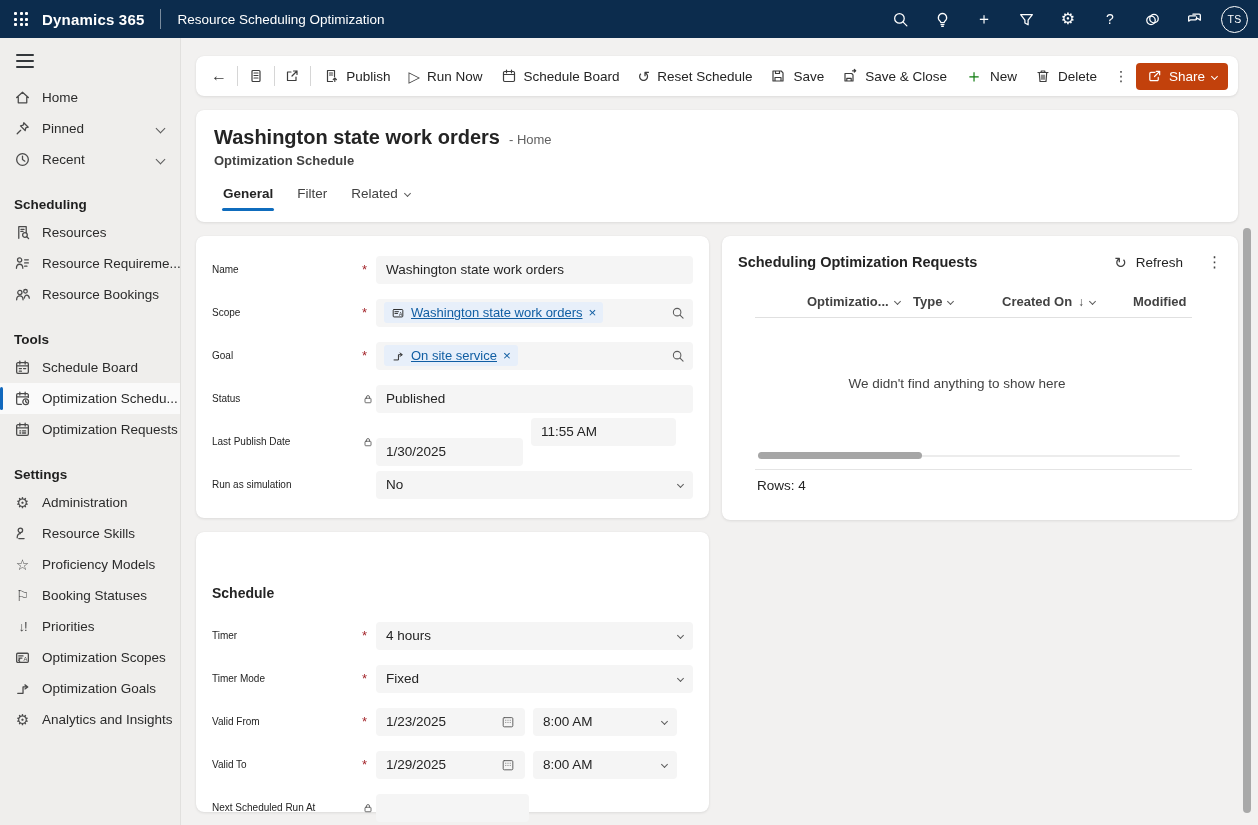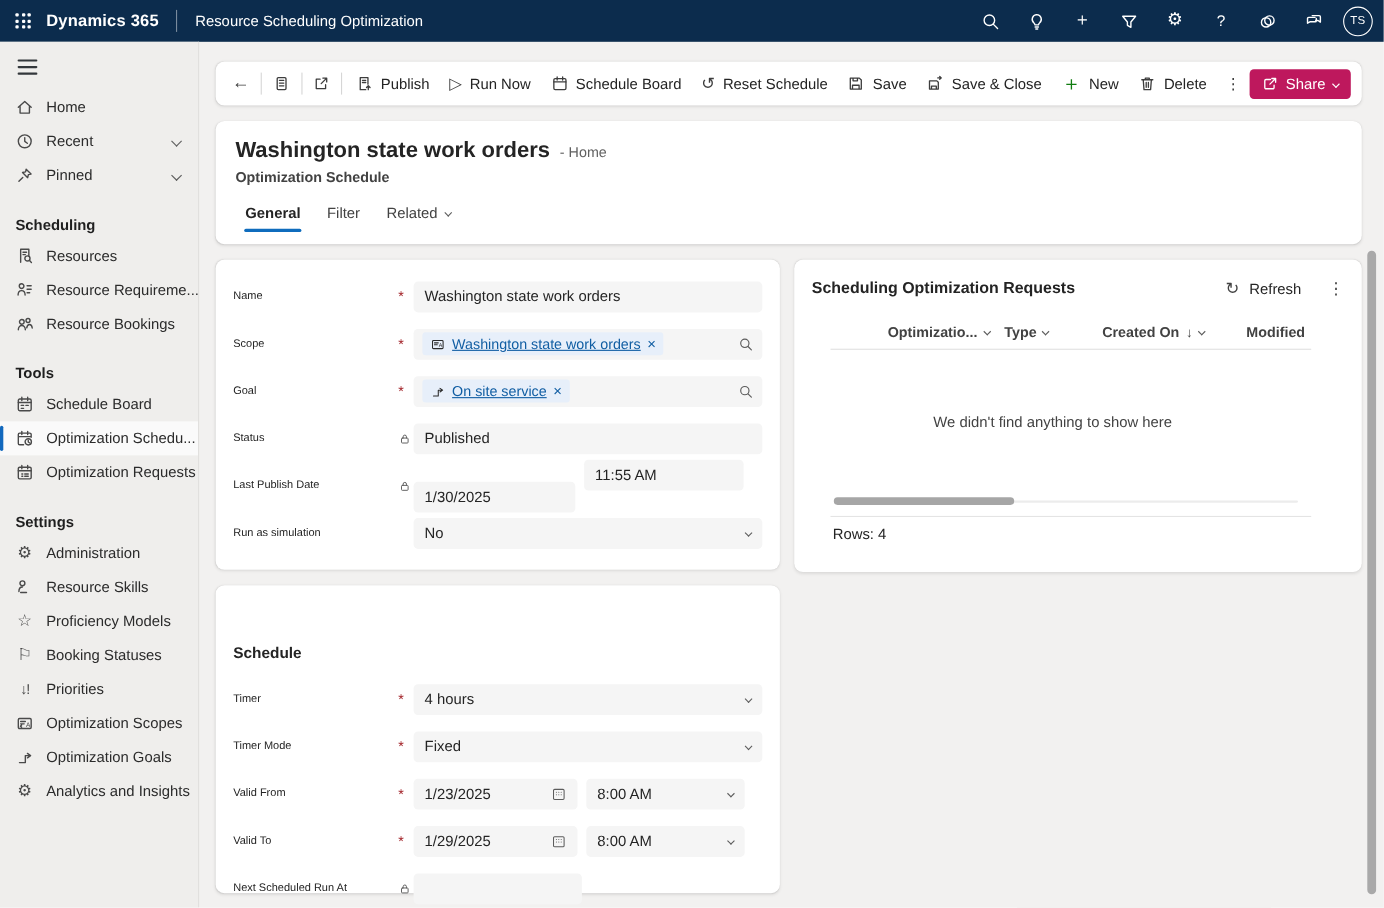--- a/index.html
+++ b/index.html
@@ -43,21 +43,21 @@
   .card { position: absolute; background: #fff; border-radius: 8px; box-shadow: 0 1px 3px rgba(0,0,0,.09), 0 0 1px rgba(0,0,0,.07); }
 
   
   .cmdbar { left: 15px; top: 18px; width: 1042px; height: 40px; display: flex; align-items: center; padding: 0 10px 0 8px; }
   .cmd-ic { width: 34px; height: 28px; display: flex; align-items: center; justify-content: center; cursor: pointer; color: #3b3b3b; border-radius: 4px; }
   .cmd-ic svg, .cmd-btn svg { width: 16px; height: 16px; stroke: #3d3d3d; fill: none; stroke-width: 1.2; stroke-linecap: round; stroke-linejoin: round; }
   .vdiv { width: 1px; height: 20px; background: #d6d6d6; margin: 0 3px; }
   .cmd-btn { display: flex; align-items: center; gap: 7px; height: 28px; padding: 0 9px; font-size: 13.5px; color: #242424; cursor: pointer; border-radius: 4px; white-space: nowrap; }
   .cmd-glyph { font-size: 15px; line-height: 1; color: #3d3d3d; }
   .cmd-glyph.green { color: #107c10; font-size: 18px; font-weight: 400; }
-  .share-btn { margin-left: auto; background: #be185d; color: #fff; height: 27px; border-radius: 4px; display: flex; align-items: center;
+  .share-btn { margin-left: auto; background: #c2410c; color: #fff; height: 27px; border-radius: 4px; display: flex; align-items: center;
                gap: 7px; padding: 0 11px; font-size: 13.5px; cursor: pointer; }
   .share-btn svg { width: 15px; height: 15px; stroke: #fff; fill: none; stroke-width: 1.3; stroke-linecap: round; stroke-linejoin: round; }
 
   
   .titlecard { left: 15px; top: 72px; width: 1042px; height: 112px; padding: 16px 18px 0; }
   .t-row { display: flex; align-items: baseline; gap: 9px; }
   .t-title { font-size: 20px; font-weight: 700; color: #242424; }
   .t-saved { font-size: 13px; color: #616161; }
   .t-entity { font-size: 13px; color: #424242; font-weight: 600; margin-top: 4px; }
   .tabs { display: flex; gap: 6px; margin-top: 12px; }
@@ -181,31 +181,31 @@
       </div>
 
     <div class="sb-item">
       <svg viewBox="0 0 16 16">
           <path d="M2.5 8L8 3l5.5 5M4 7.2V13h8V7.2"></path>
         </svg>
       <span>Home</span>
       </div>
     <div class="sb-item">
       <svg viewBox="0 0 16 16">
+          <path d="M9.2 2.6l4.2 4.2-2.3.5-.6 2.6-4.4-4.4 2.6-.6zM6.3 9.7L3 13"></path>
+        </svg>
+      <span>Pinned</span>
+        <span class="chev sb-chev"></span>
+      </div>
+    <div class="sb-item">
+      <svg viewBox="0 0 16 16">
           <circle cx="8" cy="8" r="5.5"></circle>
           <path d="M8 4.8V8l2.2 1.6"></path>
         </svg>
       <span>Recent</span>
-        <span class="chev sb-chev"></span>
-      </div>
-    <div class="sb-item">
-      <svg viewBox="0 0 16 16">
-          <path d="M9.2 2.6l4.2 4.2-2.3.5-.6 2.6-4.4-4.4 2.6-.6zM6.3 9.7L3 13"></path>
-        </svg>
-      <span>Pinned</span>
         <span class="chev sb-chev"></span>
       </div>
 
     <div class="sb-head">Scheduling</div>
     <div class="sb-item">
       <svg viewBox="0 0 16 16">
           <path d="M4.5 13.5v-11h7v5.5M6.5 5h3M6.5 7h2"></path>
           <circle cx="10.3" cy="10.3" r="2.2"></circle>
           <path d="M11.9 11.9l1.8 1.8"></path>
         </svg>

